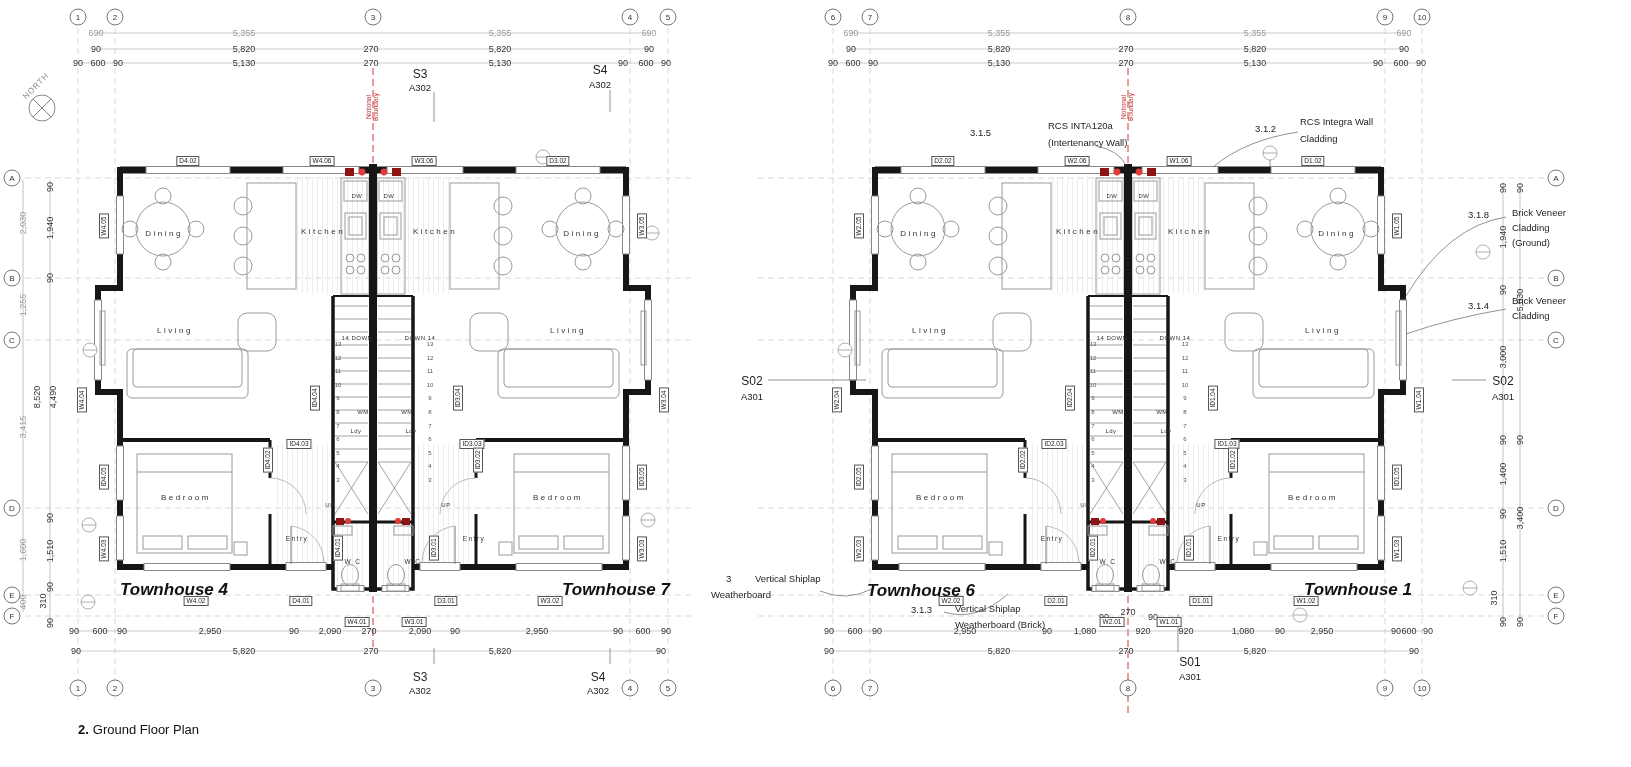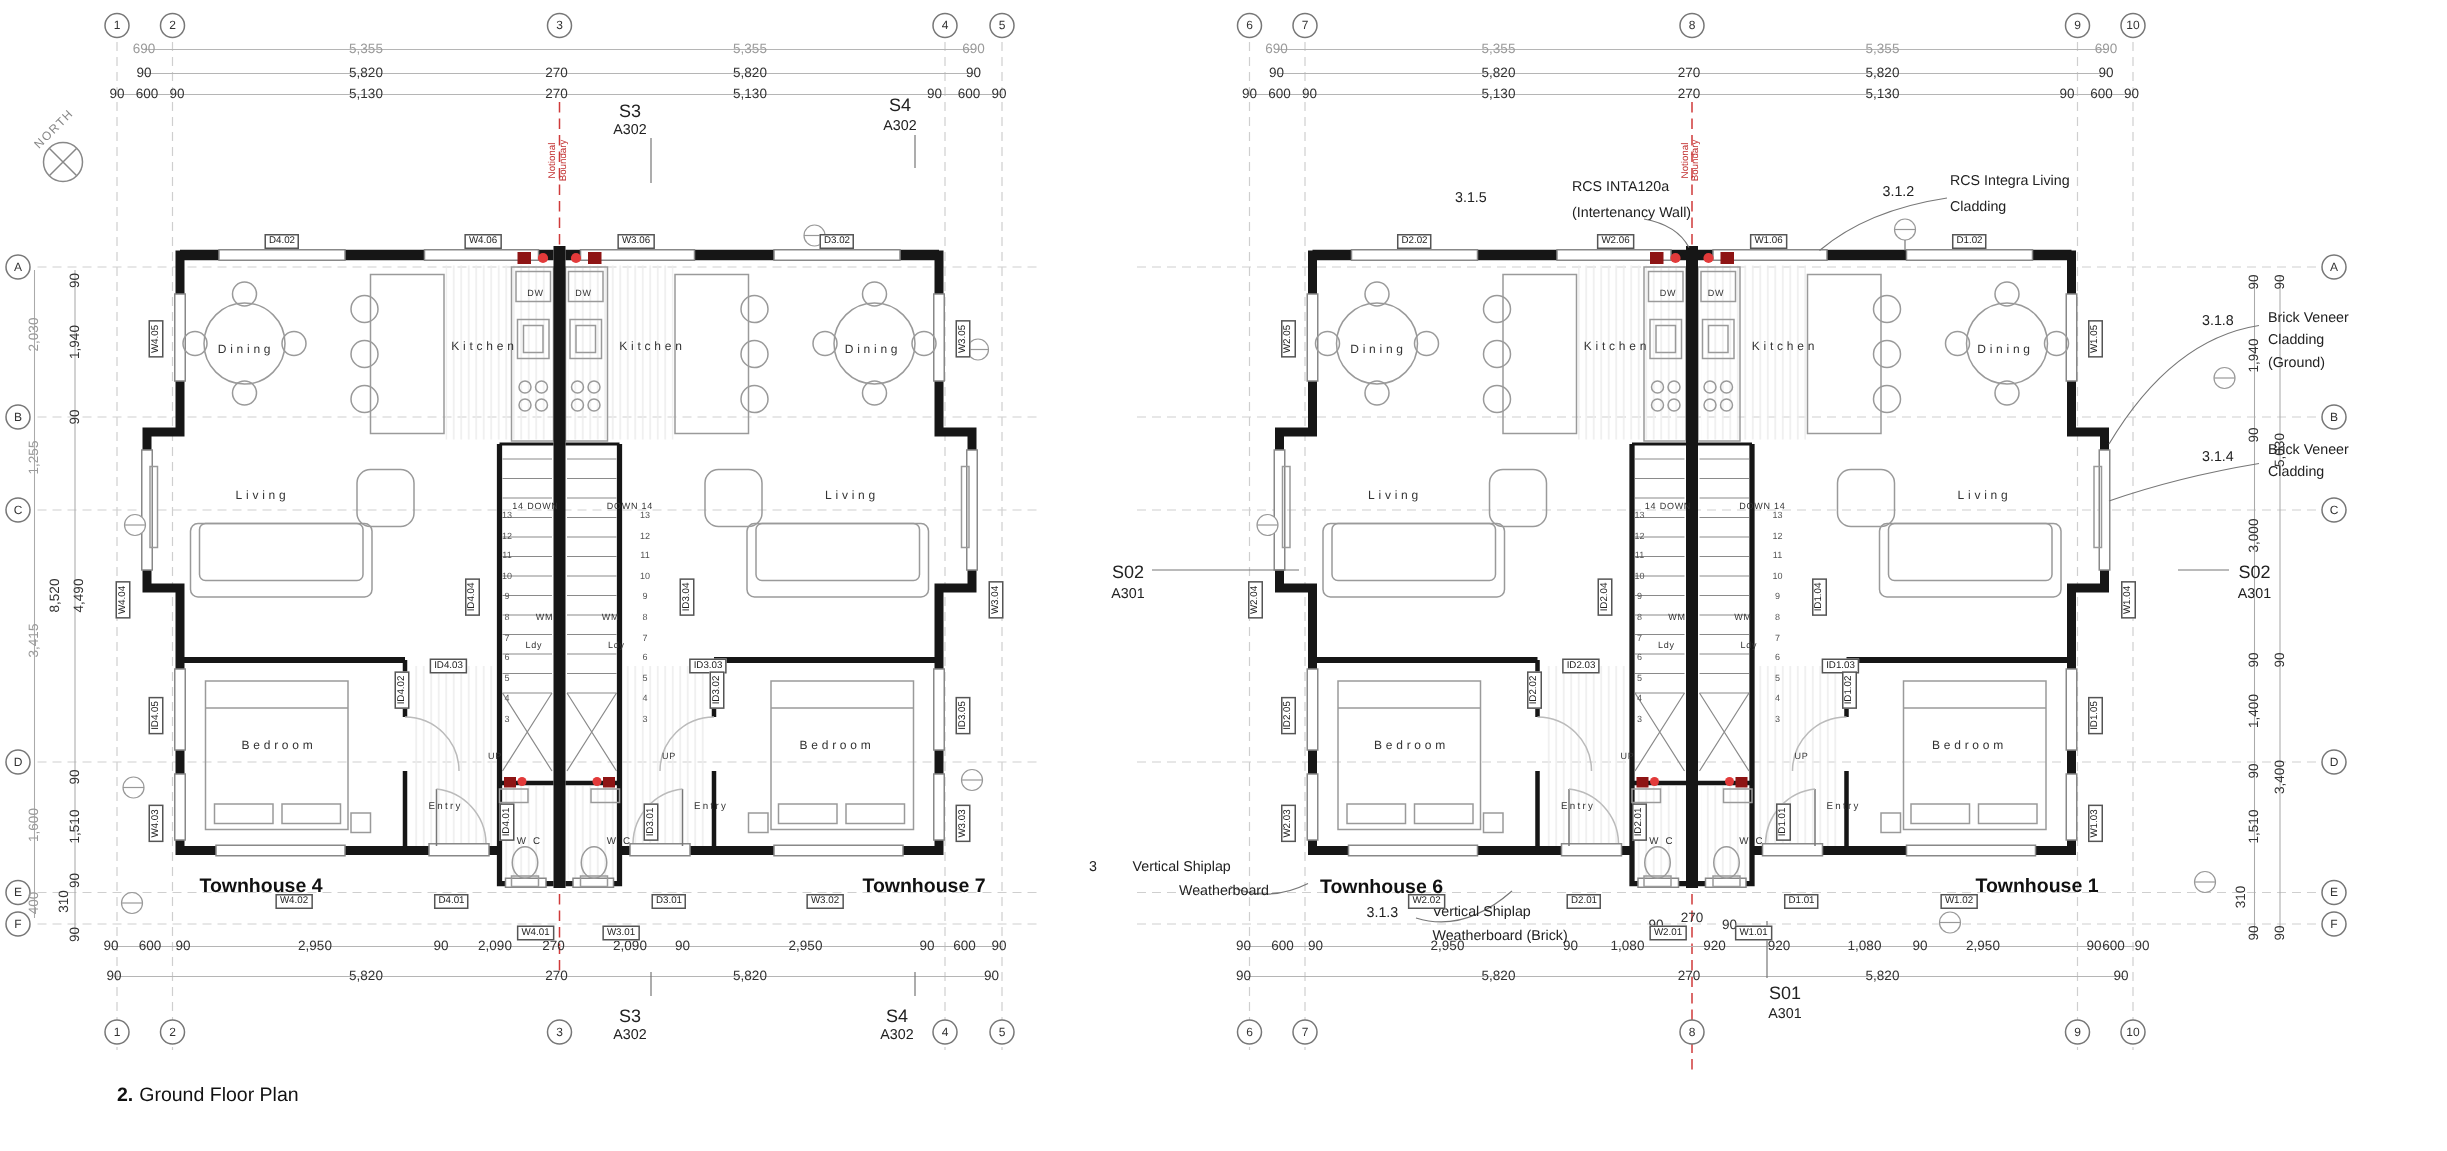--- a/index.html
+++ b/index.html
@@ -10,21 +10,21 @@
   .g{color:#9a9a9a;}
   .v{transform:translate(-50%,-50%) rotate(-90deg);}
   .bub{position:absolute;transform:translate(-50%,-50%);width:15px;height:15px;border:1px solid #777;
        border-radius:50%;background:#fff;font-size:8px;line-height:15px;text-align:center;color:#333;}
   .tag{position:absolute;transform:translate(-50%,-50%);border:1px solid #555;background:#fff;
        font-size:6.5px;padding:0 2px;line-height:8px;color:#222;white-space:nowrap;}
   .tagv{transform:translate(-50%,-50%) rotate(-90deg);}
   .rm{position:absolute;transform:translate(-50%,-50%);font-size:8px;letter-spacing:2.5px;color:#333;white-space:nowrap;text-align:right;}
   .rms{font-size:6.5px;letter-spacing:1.5px;}
   .rmt{font-size:6px;letter-spacing:.5px;}
-  .th{position:absolute;transform:translate(-50%,-50%);font-size:13px;font-weight:bold;color:#111;white-space:nowrap;}
+  .th{position:absolute;transform:translate(-50%,-50%);font-size:17px;font-weight:bold;color:#111;white-space:nowrap;font-style:italic;}
   .secN{position:absolute;transform:translate(-50%,-50%);font-size:12px;color:#222;}
   .secS{position:absolute;transform:translate(-50%,-50%);font-size:9.5px;color:#222;}
   .ann{position:absolute;transform:translate(0,-50%);font-size:9.5px;color:#222;white-space:nowrap;}
   .bnd{position:absolute;transform:translate(-50%,-50%) rotate(-90deg);font-size:6.5px;line-height:7px;
        color:#c23030;text-align:center;white-space:nowrap;}
   .north{position:absolute;transform:translate(-50%,-50%) rotate(-45deg);font-size:8px;color:#888;letter-spacing:1px;}
   .stairs{position:absolute;width:10px;display:flex;flex-direction:column;justify-content:space-between;
           height:142px;font-size:6px;color:#555;text-align:center;line-height:1;}
   .title{position:absolute;font-size:13px;color:#111;white-space:nowrap;}
   .title b{margin-right:4px;}
@@ -428,32 +428,32 @@
 <div class="secS" style="left:1190px;top:676px">A301</div>
 <div class="secN" style="left:752px;top:381px">S02</div>
 <div class="secS" style="left:752px;top:396px">A301</div>
 <div class="secN" style="left:1503px;top:381px">S02</div>
 <div class="secS" style="left:1503px;top:396px">A301</div>
 
 <div class="ann" style="left:970px;top:132px">3.1.5</div>
 <div class="ann" style="left:1048px;top:125px">RCS INTA120a</div>
 <div class="ann" style="left:1048px;top:142px">(Intertenancy Wall)</div>
 <div class="ann" style="left:1255px;top:128px">3.1.2</div>
-<div class="ann" style="left:1300px;top:121px">RCS Integra Living</div>
+<div class="ann" style="left:1300px;top:121px">RCS Integra Wall</div>
 <div class="ann" style="left:1300px;top:138px">Cladding</div>
 <div class="ann" style="left:1468px;top:214px">3.1.8</div>
 <div class="ann" style="left:1512px;top:212px">Brick Veneer</div>
 <div class="ann" style="left:1512px;top:227px">Cladding</div>
 <div class="ann" style="left:1512px;top:242px">(Ground)</div>
 <div class="ann" style="left:1468px;top:305px">3.1.4</div>
 <div class="ann" style="left:1512px;top:300px">Brick Veneer</div>
 <div class="ann" style="left:1512px;top:315px">Cladding</div>
 <div class="ann" style="left:726px;top:578px">3</div>
 <div class="ann" style="left:755px;top:578px">Vertical Shiplap</div>
-<div class="ann" style="left:786px;top:594px">Weatherboard</div>
+<div class="ann" style="left:711px;top:594px">Weatherboard</div>
 <div class="ann" style="left:911px;top:609px">3.1.3</div>
 <div class="ann" style="left:955px;top:608px">Vertical Shiplap</div>
 <div class="ann" style="left:955px;top:624px">Weatherboard (Brick)</div>
 
 <div class="bnd" style="left:372px;top:107px"><span>Notional</span><br><span>Boundary</span></div>
 <div class="bnd" style="left:1127px;top:107px"><span>Notional</span><br><span>Boundary</span></div>
 <div class="north" style="left:36px;top:86px">NORTH</div>
 
 <div class="tag" style="left:188px;top:161px">D4.02</div>
 <div class="tag" style="left:322px;top:161px">W4.06</div>

